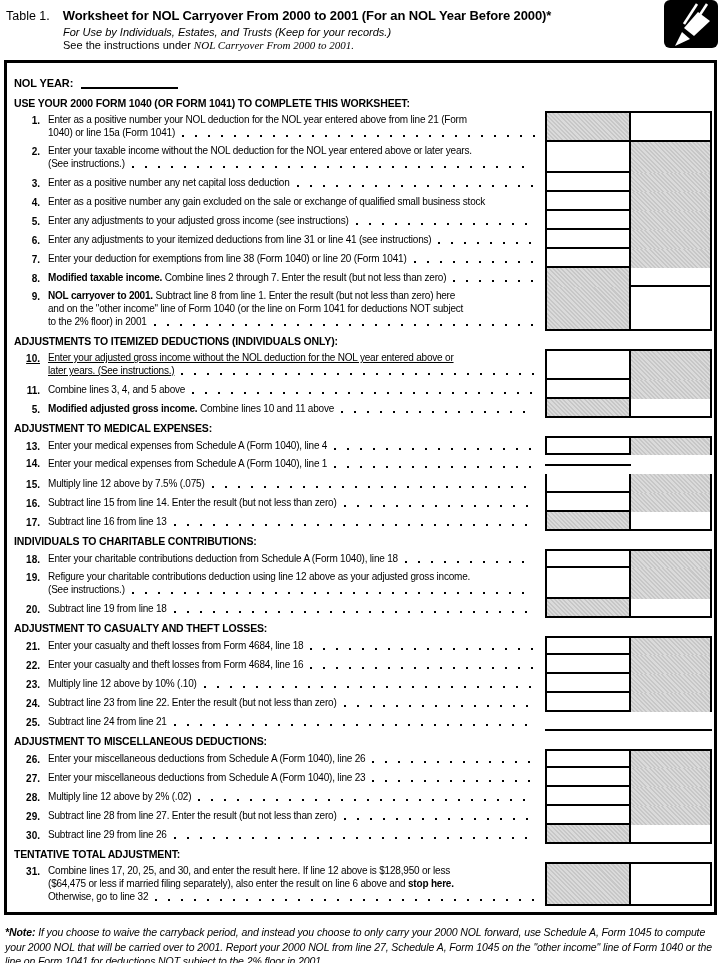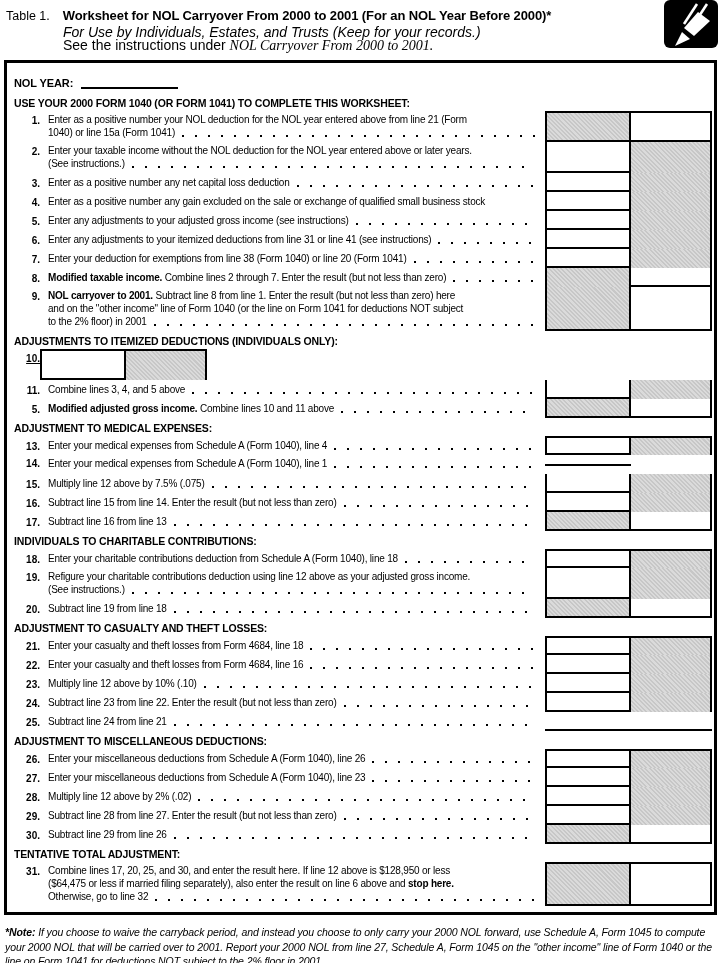--- a/index.html
+++ b/index.html
@@ -2,21 +2,21 @@
 <html><head>
 <meta charset="utf-8">
 <style>
   html,body{margin:0;padding:0;background:#fff;}
   .page{position:relative;width:721px;height:963px;background:#fff;color:#000;
         font-family:"Liberation Sans","DejaVu Sans",sans-serif;overflow:hidden;}
   .header{position:relative;padding:8px 0 0 6px;height:50px;}
   .title-row{display:flex;align-items:baseline;}
   .tlabel{font-size:12.5px;}
   .ttitle{font-weight:bold;font-size:13px;margin-left:13px;letter-spacing:-0.1px;}
-  .subs{margin-left:57px;font-size:14px;line-height:13px;margin-top:3px;}
+  .subs{margin-left:57px;font-size:11px;line-height:13px;margin-top:3px;}
   .sub1{font-style:italic;}
   .it{font-style:italic;font-family:Liberation Serif, serif;}
   .pencil{position:absolute;top:0;right:3px;width:54px;height:48px;}
   .mainbox{margin:2px 4px 0 4px;border:3px solid #000;padding:2px 2px 6px 3px;background:#fff;}
   .nolrow{height:24px;display:flex;align-items:flex-end;padding:0 0 4px 4px;
           font-weight:bold;font-size:11px;letter-spacing:-0.1px;}
   .blank{display:inline-block;width:97px;border-bottom:2px solid #000;height:11px;margin-left:8px;}
   .sec-head{display:flex;align-items:flex-end;height:16px;padding:0 0 2px 4px;
             font-weight:bold;font-size:10.5px;letter-spacing:-0.15px;}
   .row{display:flex;align-items:stretch;}
@@ -141,20 +141,24 @@
             <div class="tl"><span class="b">NOL carryover to 2001.</span><span> Subtract line 8 from line 1. Enter the result (but not less than zero) here</span></div>
             <div class="tl"><span>and on the "other income" line of Form 1040 (or the line on Form 1041 for deductions NOT subject</span></div>
             <div class="tl"><span>to the 2% floor) in 2001</span><span class="leader"></span></div>
           </div>
           <div class="cell cl g" style="border-bottom: 2px solid rgb(0, 0, 0);"></div>
           <div class="cell cr w" style="border-bottom: 2px solid rgb(0, 0, 0);"></div>
         </div>
         <div class="sec-head">ADJUSTMENTS TO ITEMIZED DEDUCTIONS (INDIVIDUALS ONLY):</div>
         <div class="row" style="height: 31px; text-decoration: underline;">
           <div class="num" style="padding-bottom: 16px;">10.</div>
+          <div class="txt">
+            <div class="tl"><span>Enter your adjusted gross income without the NOL deduction for the NOL year entered above or</span></div>
+            <div class="tl"><span>later years. (See instructions.)</span><span class="leader"></span></div>
+          </div>
           <div class="cell cl w" style="border-top: 2px solid rgb(0, 0, 0); border-bottom: 2px solid rgb(0, 0, 0);"></div>
           <div class="cell cr g" style="border-top: 2px solid rgb(0, 0, 0); border-bottom: 0px;"></div>
         </div>
         <div class="row" style="height: 19px;">
           <div class="num" style="padding-bottom: 3px;">11.</div>
           <div class="txt">
             <div class="tl"><span>Combine lines 3, 4, and 5 above</span><span class="leader"></span></div>
           </div>
           <div class="cell cl w" style="border-bottom: 2px solid rgb(0, 0, 0);"></div>
           <div class="cell cr g" style="border-bottom: 0px;"></div>

